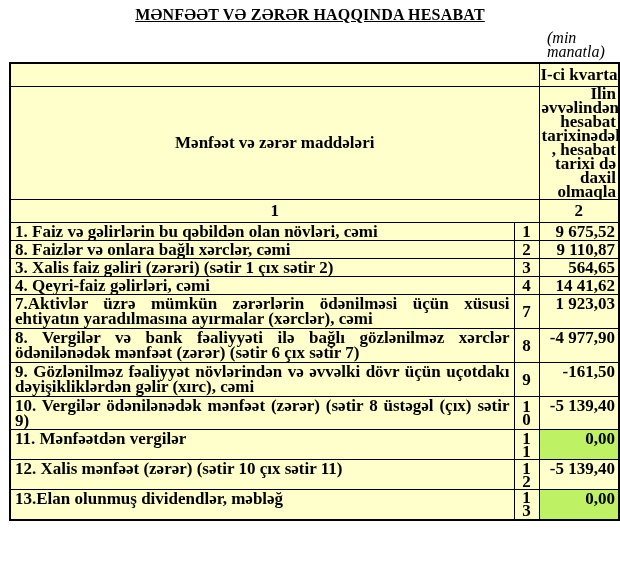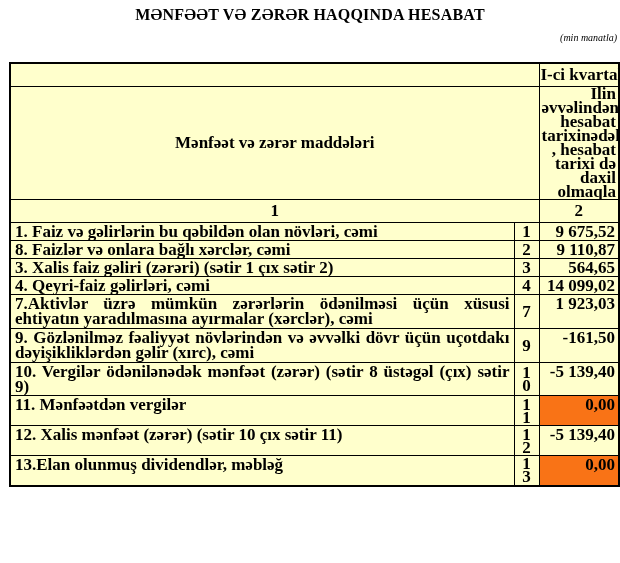--- a/index.html
+++ b/index.html
@@ -1,25 +1,25 @@
 <!DOCTYPE html>
 <html><head>
 <meta charset="utf-8">
 <style>
   html,body{margin:0;padding:0;background:#ffffff;}
   body{width:620px;height:563px;font-family:"Liberation Serif","DejaVu Serif",serif;color:#000;}
   .page{position:relative;width:620px;height:563px;overflow:hidden;}
-  .title{margin:0;padding-top:6px;text-align:center;font-size:16px;font-weight:bold;letter-spacing:0.2px;}
-  .unit-note{position:absolute;top:31px;right:3px;width:70px;text-align:right;font-style:italic;font-size:10px;line-height:14px;}
+  .title{margin:0;padding-top:6px;text-align:center;font-size:16px;font-weight:bold;letter-spacing:0.2px;text-decoration:underline;}
+  .unit-note{position:absolute;top:31px;right:3px;width:70px;text-align:left;font-style:italic;font-size:16px;line-height:14px;}
   table.report{position:absolute;top:62px;left:9px;width:609px;border-collapse:collapse;table-layout:fixed;background:#FFFFCC;border:2px solid #000;}
   table.report td{border:1px solid #000;font-weight:bold;font-size:17px;overflow:hidden;}
   td.label{text-align:justify;vertical-align:top;padding:1px 4px 1px 4px;line-height:15px;}
   td.num{text-align:center;vertical-align:middle;padding:0 7px;line-height:13px;word-break:break-all;font-size:12.5px;}
   td.val{text-align:right;vertical-align:top;padding:1px 3px 0 0;font-size:13px;line-height:15px;}
-  td.wv{background:#f97316;}
+  td.wv{background:#bef264;}
   td.center{text-align:center;vertical-align:middle;}
   td.period{white-space:nowrap;font-size:13px;}
   td.subperiod{text-align:right;vertical-align:middle;line-height:14px;padding:0 2px;margin-left:17px;}
   tr.r1{height:20px;}
   tr.r2{height:111px;}
   tr.rs{height:18px;}
   tr.rm{height:34px;font-family:Liberation Serif, serif;}
   tr.rn{height:30px;padding-left:16px;}
 </style>
 </head>
@@ -68,31 +68,36 @@
 
     <tr class="rs">
       <td class="label">3. Xalis faiz gəliri (zərəri) (sətir 1 çıx sətir 2)</td>
       <td class="num">3</td>
       <td class="val">564,65</td>
     </tr>
 
     <tr class="rs">
       <td class="label">4. Qeyri-faiz gəlirləri, cəmi</td>
       <td class="num">4</td>
-      <td class="val">14 099,02</td>
+      <td class="val">14 41,62</td>
     </tr>
 
 
 
     <tr class="rm">
       <td class="label">7.Aktivlər üzrə mümkün zərərlərin ödənilməsi üçün xüsusi ehtiyatın yaradılmasına ayırmalar (xərclər), cəmi</td>
       <td class="num">7</td>
       <td class="val">1 923,03</td>
     </tr>
 
+    <tr class="rm">
+      <td class="label">8. Vergilər və bank fəaliyyəti ilə bağlı gözlənilməz xərclər ödənilənədək mənfəət (zərər) (sətir 6 çıx sətir 7)</td>
+      <td class="num">8</td>
+      <td class="val">-4 977,90</td>
+    </tr>
 
     <tr class="rm">
       <td class="label">9. Gözlənilməz fəaliyyət növlərindən və əvvəlki dövr üçün uçotdakı dəyişikliklərdən gəlir (xırc), cəmi</td>
       <td class="num">9</td>
       <td class="val">-161,50</td>
     </tr>
 
     <tr class="rn">
       <td class="label">10. Vergilər ödənilənədək mənfəət (zərər) (sətir 8 üstəgəl (çıx) sətir 9)</td>
       <td class="num">10</td>

